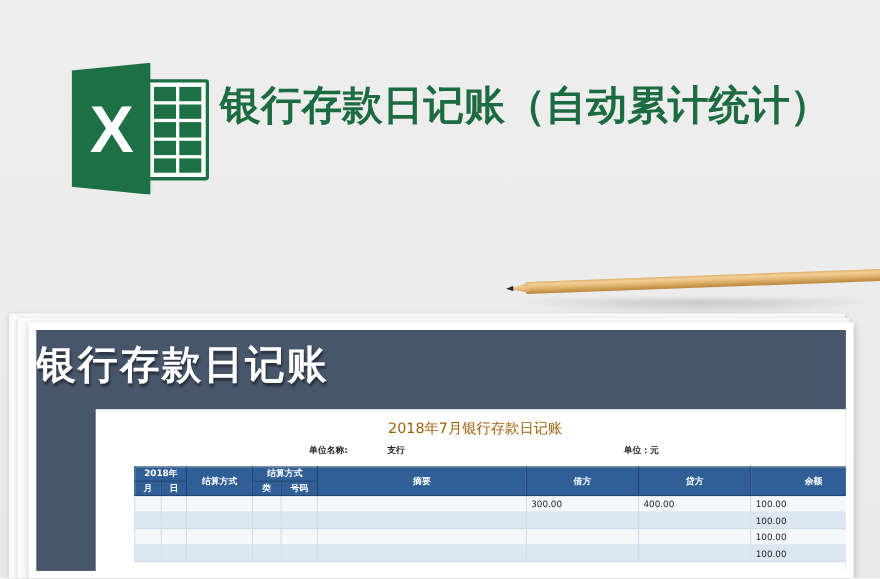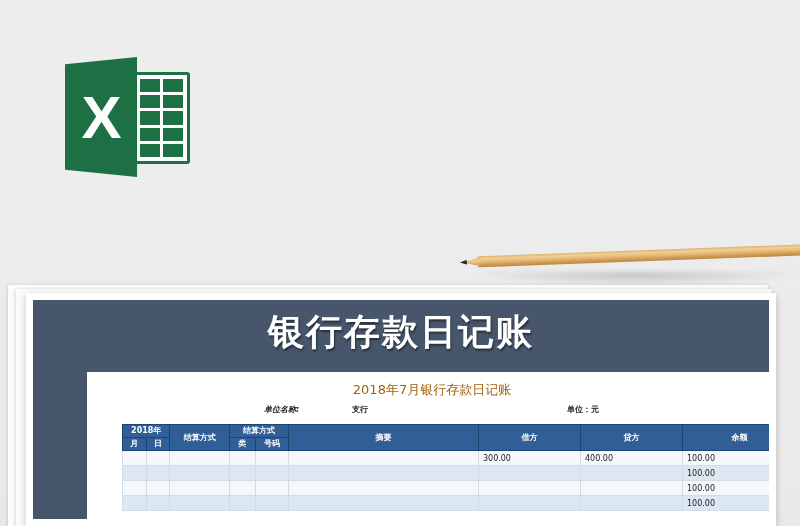--- a/index.html
+++ b/index.html
@@ -132,21 +132,20 @@
     box-shadow: 0 2px 7px rgba(0,0,0,0.22);
   }
   #card-inner {
     position: relative;
     width: 100%; height: 100%;
     background: #47566b;
     overflow: hidden;
   }
   #doc-banner-title {
     position: absolute; left: 0; right: 0; top: 8px;
-    text-align: center;
     color: #ffffff;
     font-size: 36px; font-weight: bold;
     letter-spacing: 2px;
     text-shadow: 1px 2px 2px rgba(0,0,0,0.45);
     font-family: Liberation Mono, monospace;
   }
 
   
   #sheet {
     position: absolute; left: 54px; top: 72px;
@@ -161,21 +160,21 @@
     font-family: "DejaVu Sans", "Liberation Sans", sans-serif;
   }
   #sheet-meta {
     position: relative;
     height: 14px;
     margin: 4px 0 2px 0;
     font-size: 8px; font-weight: bold;
     color: #222222;
     font-family: "DejaVu Sans", "Liberation Sans", sans-serif;
   }
-  #meta-org-label { position: absolute; left: 177px; top: 1px; font-style: italic; }
+  #meta-org-label { position: absolute; left: 194px; top: 1px; }
   #meta-org-value { position: absolute; left: 265px; top: 1px; }
   #meta-unit      { position: absolute; left: 480px; top: 1px; }
 
   
   #journal-table {
     position: absolute; left: 35px; top: 52px;
     width: 675px;
     border-collapse: collapse;
     table-layout: fixed;
     font-family: "DejaVu Sans", "Liberation Sans", sans-serif;
@@ -232,20 +231,21 @@
             <div class="xl-cell"></div>
           <div class="xl-cell"></div>
             <div class="xl-cell"></div>
         </div>
       </div>
       <div class="xl-shadow"></div>
       <div class="xl-panel"></div>
       <div class="xl-x">X</div>
     </div>
 
+    <div id="banner-title">银行存款日记账（自动累计统计）</div>
 
   </div>
 
   <div class="pencil-shadow"></div>
   <div id="pencil">
     <div class="pencil-body"></div>
     <div class="pencil-tip-wood"></div>
     <div class="pencil-lead"></div>
   </div>
 

